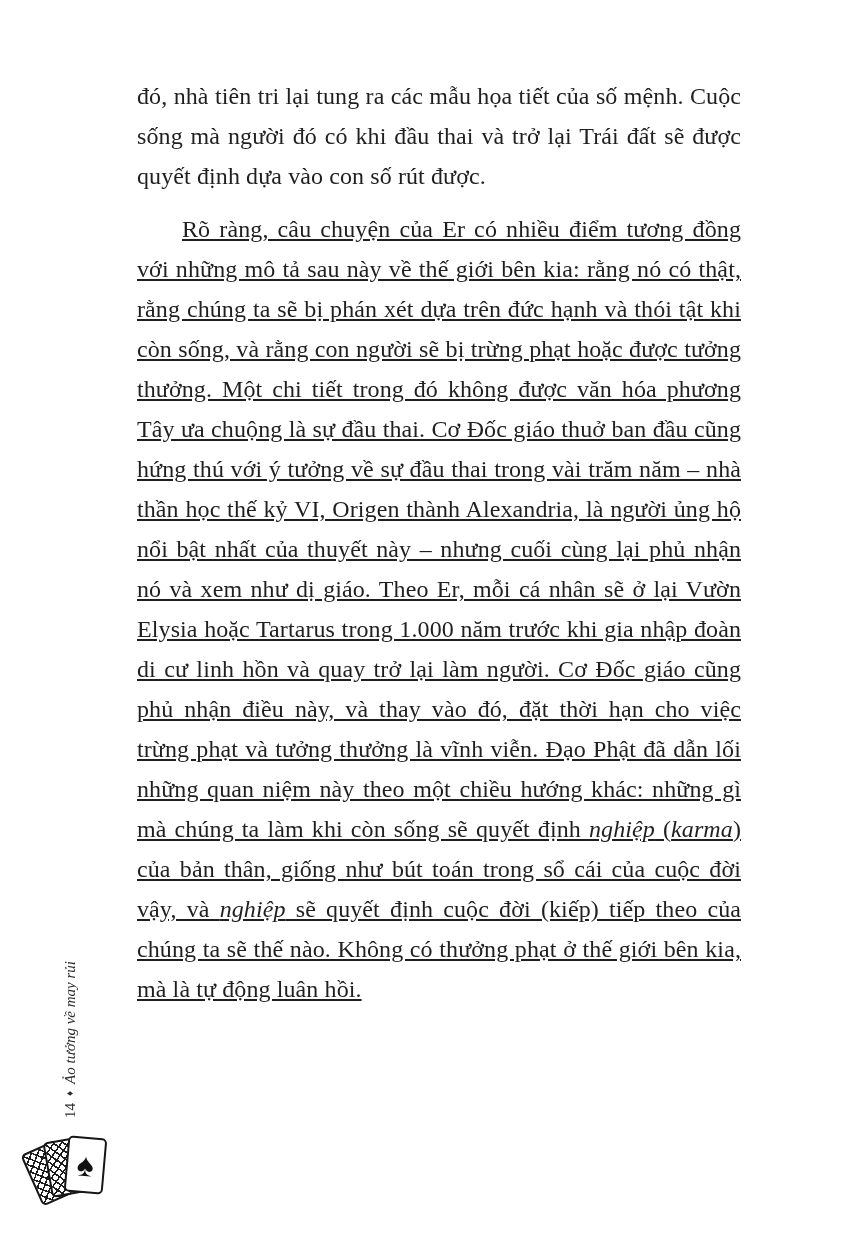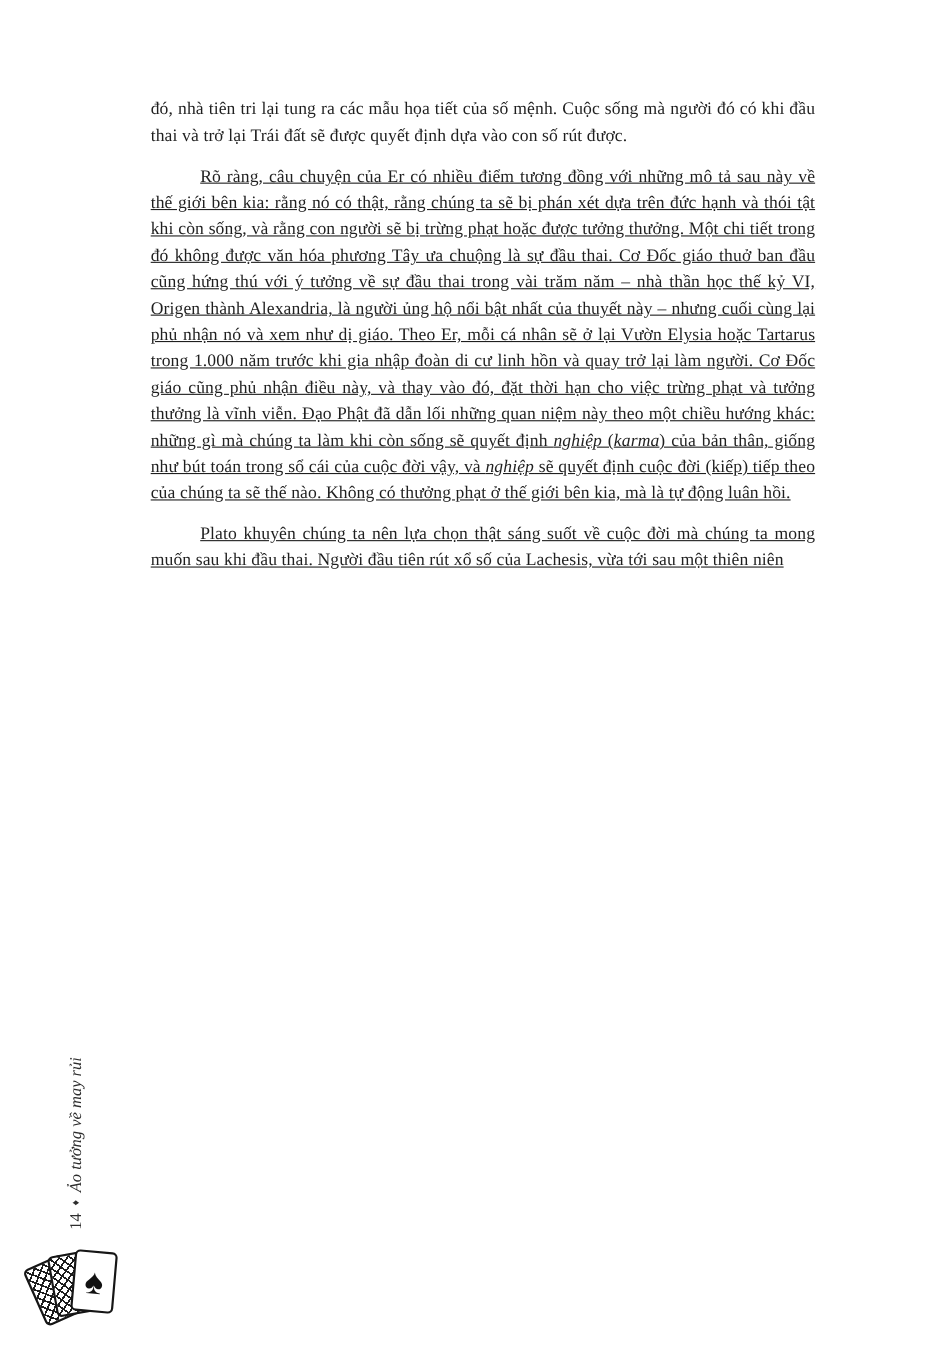--- a/index.html
+++ b/index.html
@@ -11,25 +11,25 @@
     overflow: hidden;
     font-family: "Liberation Serif", "DejaVu Serif", serif;
     color: #1f1f1f;
   }
   .page { position: absolute; inset: 0; }
 
   
   .textblock {
     position: absolute;
     left: 137px;
-    top: 88px;
+    top: 76px;
     width: 604px;
     text-align: justify;
-    font-size: 16px;
-    line-height: 24px;
+    font-size: 24px;
+    line-height: 40px;
     letter-spacing: 0.1px;
   }
   .para { margin: 0 0 13px 0; }
   .para.indent { text-indent: 45px; text-decoration: underline; }
   .para em { font-style: italic; }
 
   
   .running-head {
     position: absolute;
     left: 62px;
@@ -83,21 +83,20 @@
   }
 </style>
 </head>
 <body>
 
 <div class="page">
 
   <div class="textblock" id="textblock">
       <p class="para"><span>đó, nhà tiên tri lại tung ra các mẫu họa tiết của số mệnh. Cuộc sống mà người đó có khi đầu thai và trở lại Trái đất sẽ được quyết định dựa vào con số rút được.</span></p>
       <p class="para indent"><span>Rõ ràng, câu chuyện của Er có nhiều điểm tương đồng với những mô tả sau này về thế giới bên kia: rằng nó có thật, rằng chúng ta sẽ bị phán xét dựa trên đức hạnh và thói tật khi còn sống, và rằng con người sẽ bị trừng phạt hoặc được tưởng thưởng. Một chi tiết trong đó không được văn hóa phương Tây ưa chuộng là sự đầu thai. Cơ Đốc giáo thuở ban đầu cũng hứng thú với ý tưởng về sự đầu thai trong vài trăm năm – nhà thần học thế kỷ VI, Origen thành Alexandria, là người ủng hộ nổi bật nhất của thuyết này – nhưng cuối cùng lại phủ nhận nó và xem như dị giáo. Theo Er, mỗi cá nhân sẽ ở lại Vườn Elysia hoặc Tartarus trong 1.000 năm trước khi gia nhập đoàn di cư linh hồn và quay trở lại làm người. Cơ Đốc giáo cũng phủ nhận điều này, và thay vào đó, đặt thời hạn cho việc trừng phạt và tưởng thưởng là vĩnh viễn. Đạo Phật đã dẫn lối những quan niệm này theo một chiều hướng khác: những gì mà chúng ta làm khi còn sống sẽ quyết định </span><em>nghiệp</em><span> (</span><em>karma</em><span>) của bản thân, giống như bút toán trong sổ cái của cuộc đời vậy, và </span><em>nghiệp</em><span> sẽ quyết định cuộc đời (kiếp) tiếp theo của chúng ta sẽ thế nào. Không có thưởng phạt ở thế giới bên kia, mà là tự động luân hồi.</span></p>
-      <p class="para indent"><span>Plato khuyên chúng ta nên lựa chọn thật sáng suốt về cuộc đời mà chúng ta mong muốn sau khi đầu thai. Người đầu tiên rút xổ số của Lachesis, vừa tới sau một thiên niên</span></p>
     </div>
 
   <div class="running-head">
     <span>14</span><span class="sep">♦</span><span class="booktitle">Ảo tưởng về may rủi</span>
   </div>
 
   <div class="cards">
     <div class="card back b1"></div>
     <div class="card back b2"></div>
     <div class="card front">

